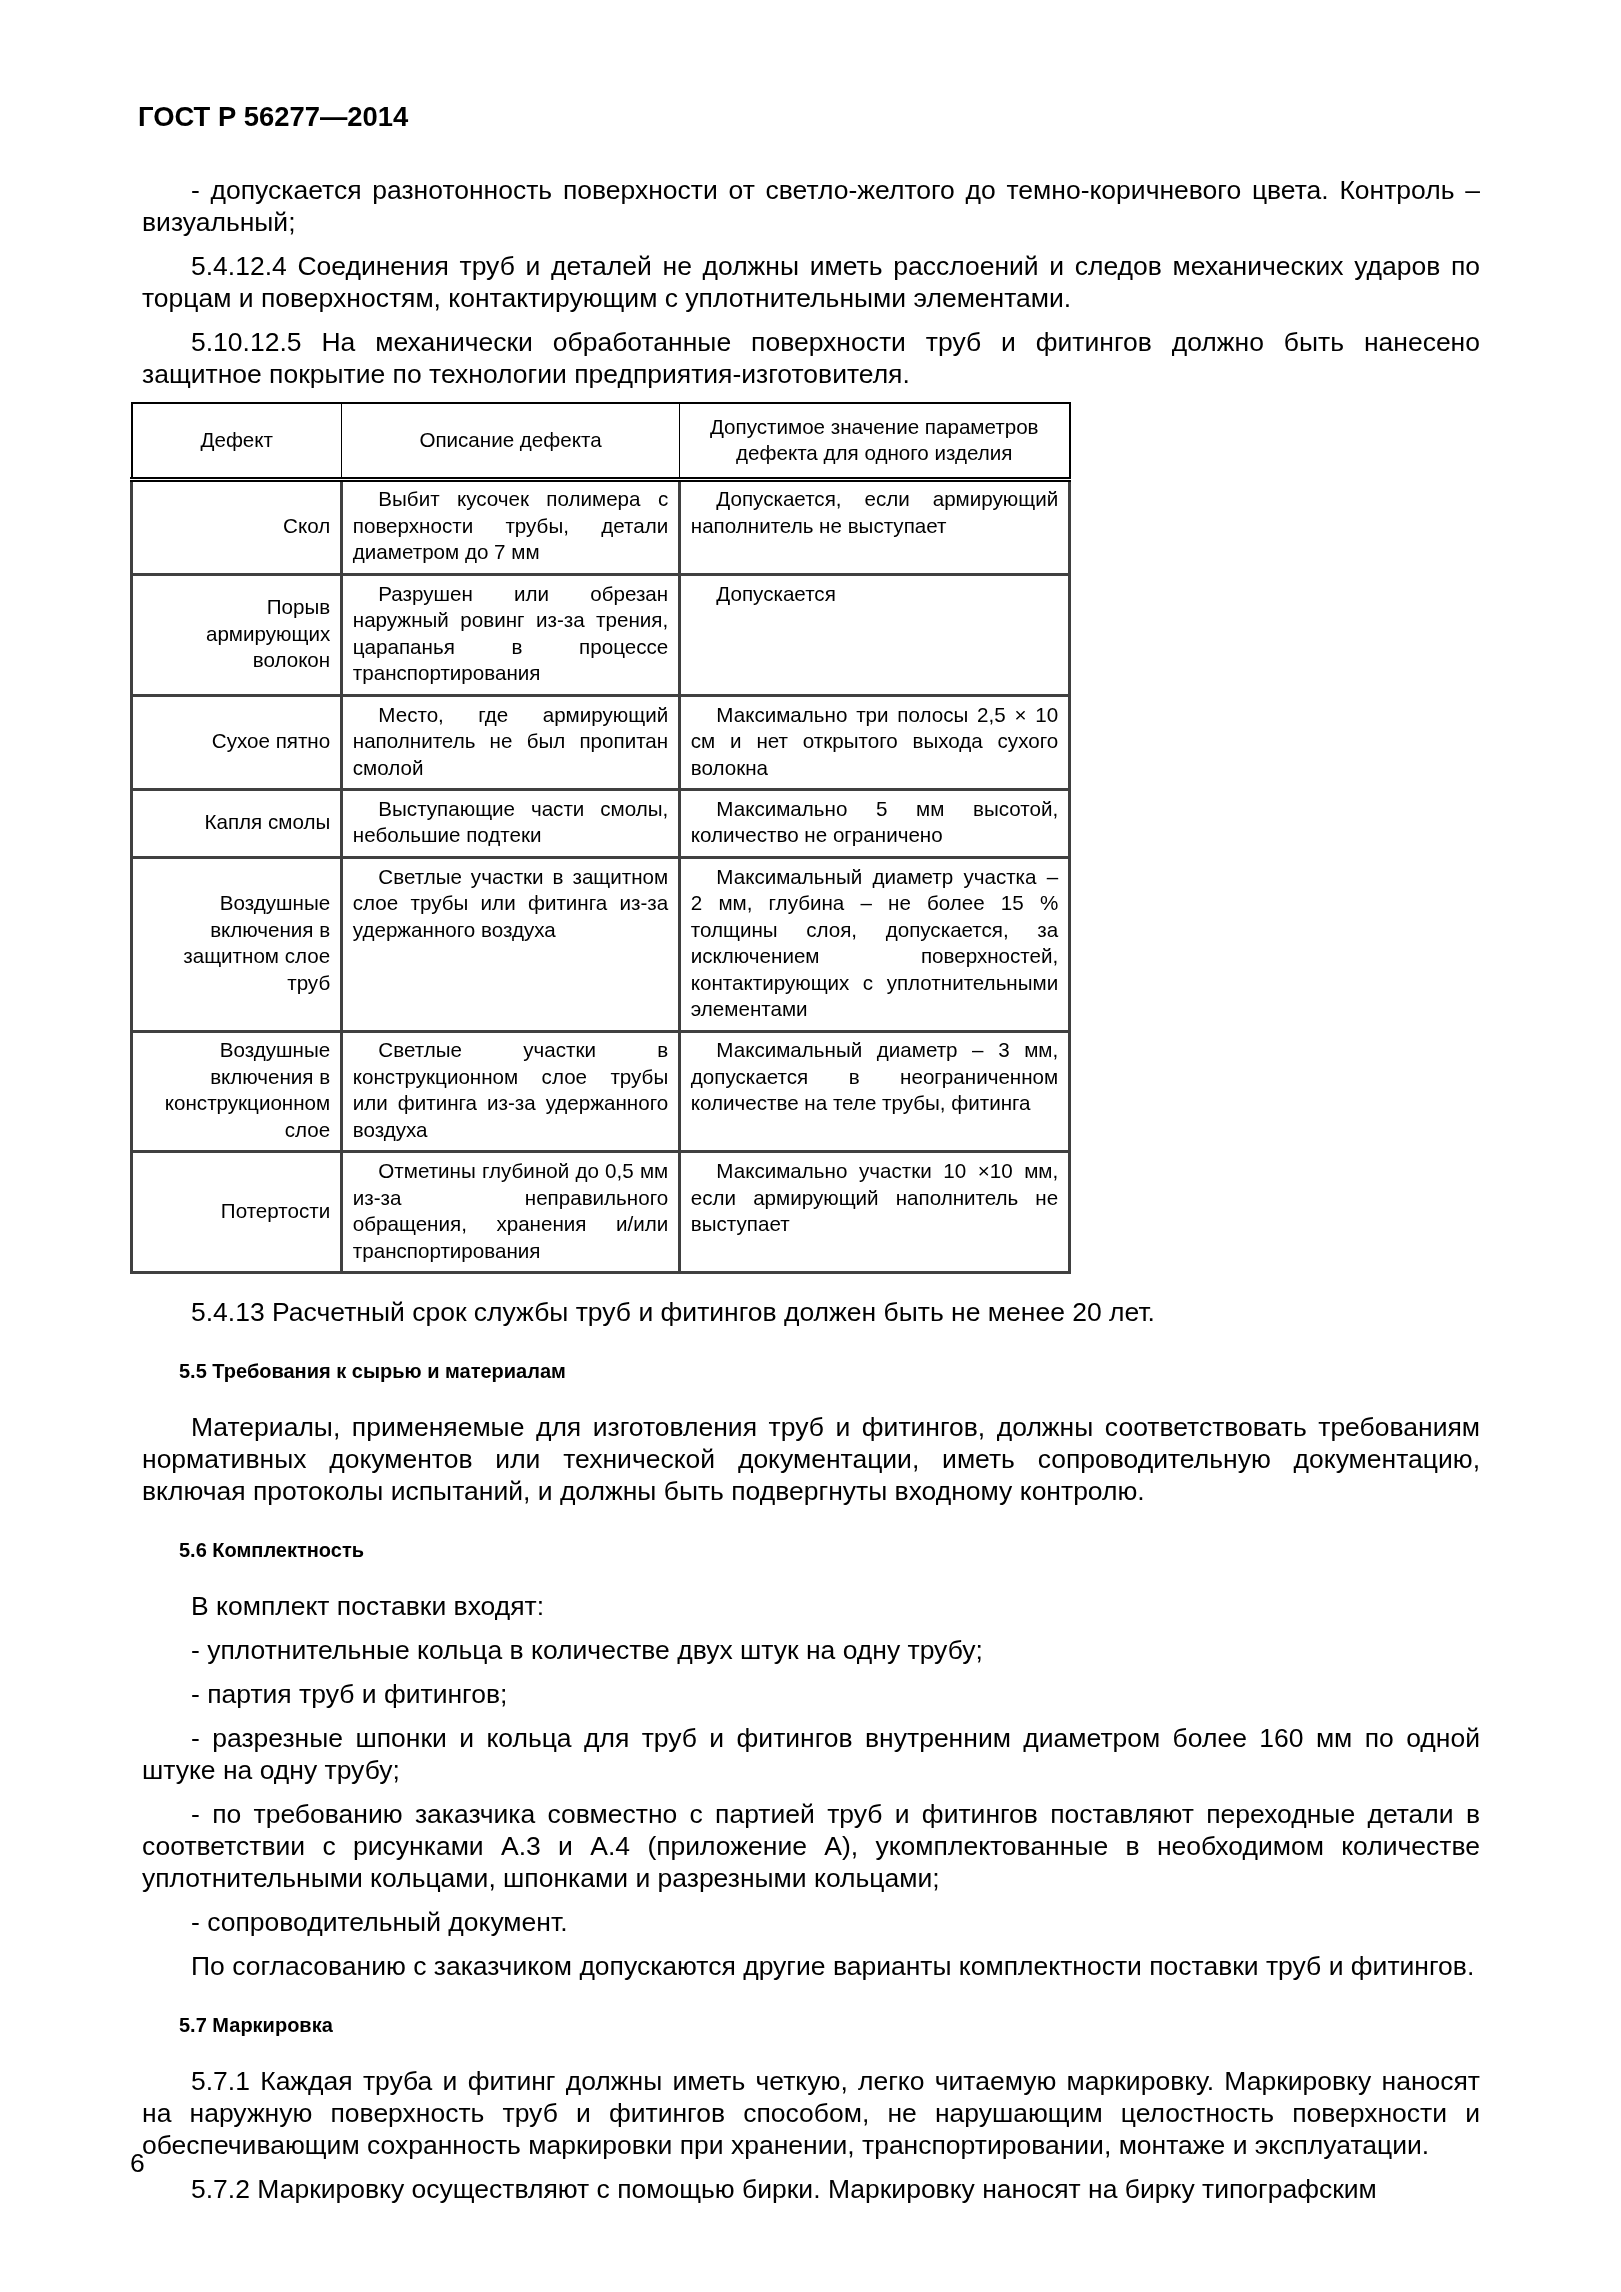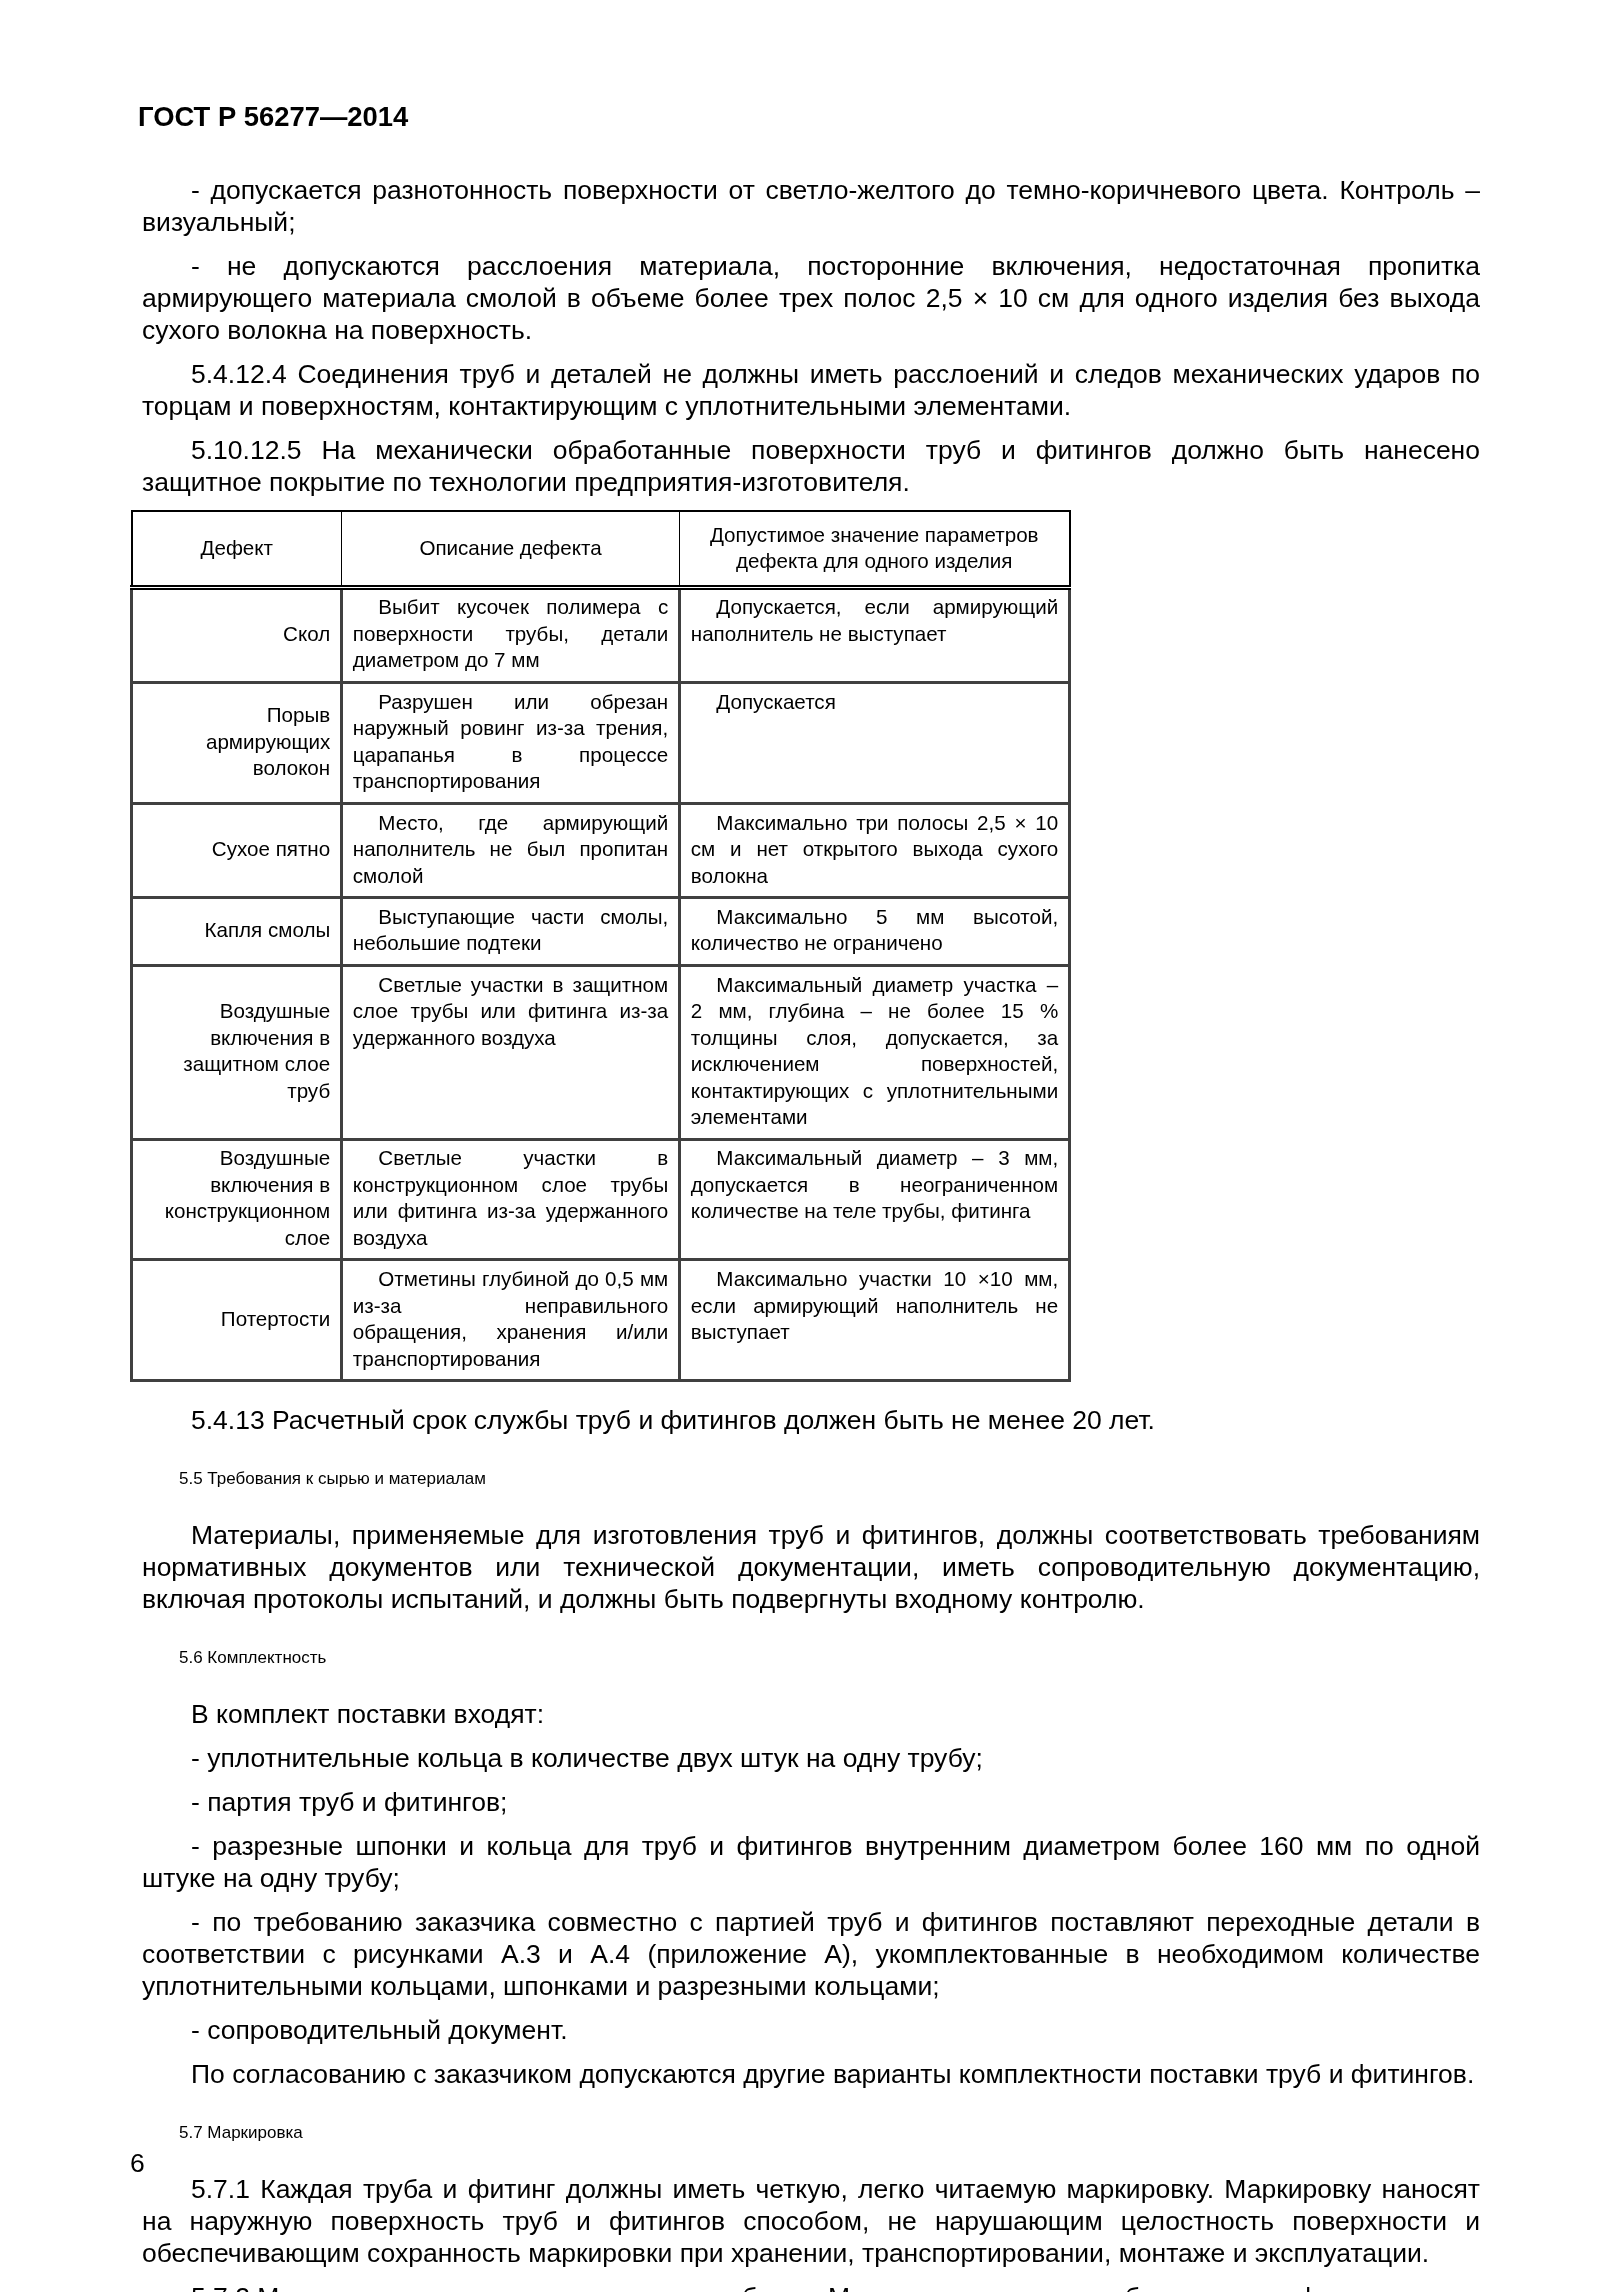--- a/index.html
+++ b/index.html
@@ -23,23 +23,23 @@
     margin: 0 0 41px 8px;
   }
   .para {
     font-size: 26.5px;
     line-height: 32px;
     text-align: justify;
     text-indent: 49px;
     margin: 12px;
   }
   .heading {
-    font-size: 17px;
+    font-size: 20px;
     line-height: 32px;
-    font-weight: normal;
+    font-weight: bold;
     text-indent: 49px;
     margin: 27.4px 0 23.5px 0;
   }
   .spacer-sm { height: 9.8px; }
   .tbl-caption {
     font-size: 22.5px;
     margin: 25.5px 0 9.8px 2px;
   }
   .cap-label { letter-spacing: 6.9px; }
   table.t7 {
@@ -81,21 +81,20 @@
   }
 </style>
 </head>
 <body>
 
 <div class="page">
 
   <div class="doc-number">ГОСТ Р 56277—2014</div>
 
   <p class="para">- допускается разнотонность поверхности от светло-желтого до темно-коричневого цвета. Контроль – визуальный;</p>
-  <p class="para">- не допускаются расслоения материала, посторонние включения, недостаточная пропитка армирующего материала смолой в объеме более трех полос 2,5 × 10 см для одного изделия без выхода сухого волокна на поверхность.</p>
   <p class="para">5.4.12.4 Соединения труб и деталей не должны иметь расслоений и следов механических ударов по торцам и поверхностям, контактирующим с уплотнительными элементами.</p>
   <p class="para">5.10.12.5 На механически обработанные поверхности труб и фитингов должно быть нанесено защитное покрытие по технологии предприятия-изготовителя.</p>
 
 
   <table class="t7">
     <colgroup>
       <col style="width:210px">
       <col style="width:338px">
       <col style="width:390px">
     </colgroup>

